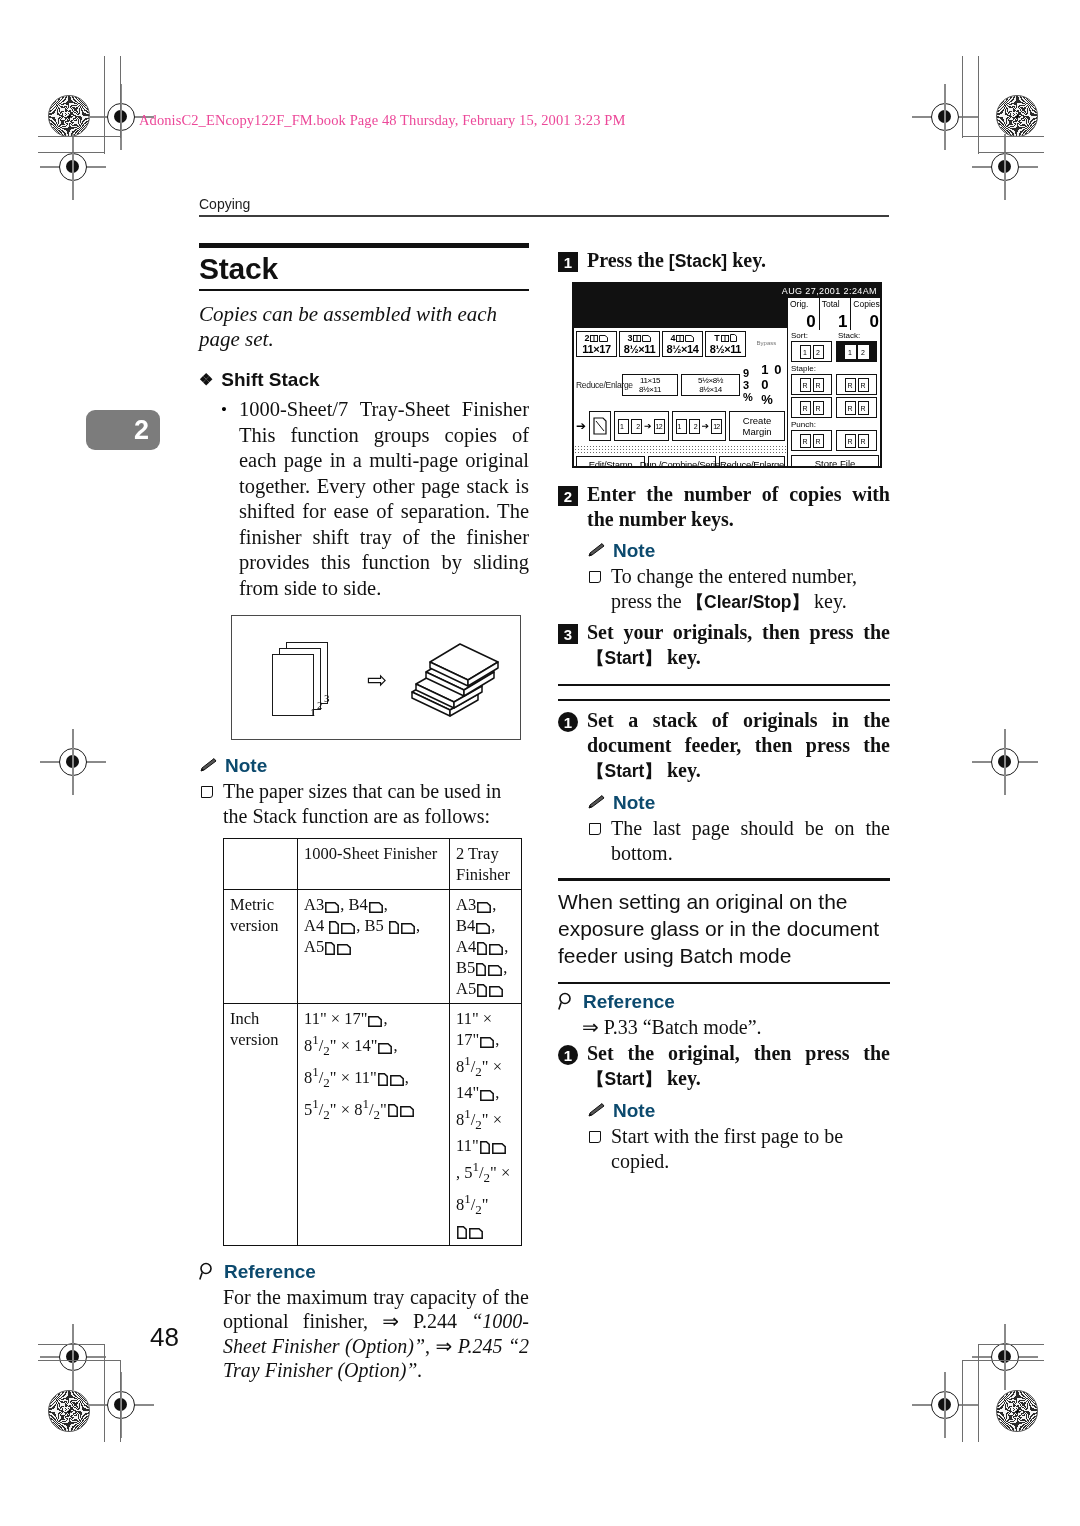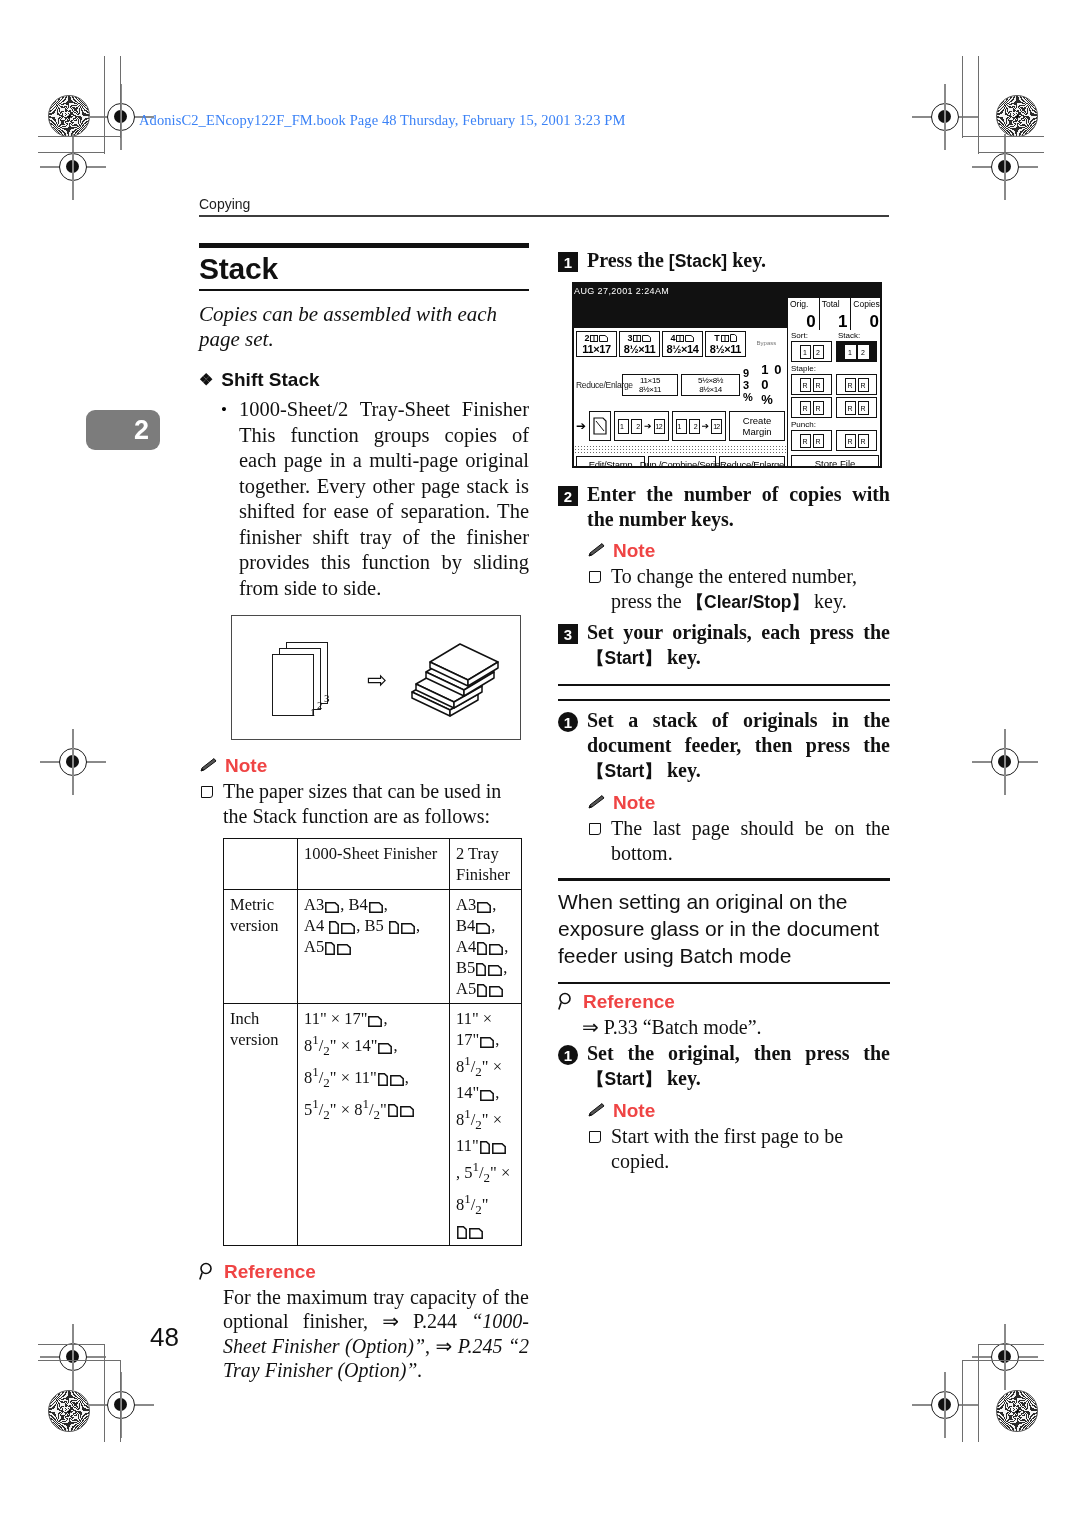--- a/index.html
+++ b/index.html
@@ -40,21 +40,21 @@
   }
 
   .trimline { position: absolute; background: #6e6e6e; }
   .trim-h { height: 1.4px; }
   .trim-v { width: 1.4px; }
 
   
   .filehdr {
     position: absolute; left: 139px; top: 112px;
     font-family: "Liberation Serif", serif;
-    font-size: 14.5px; color: #3b82f6; letter-spacing: .1px;
+    font-size: 14.5px; color: #ec4899; letter-spacing: .1px;
     white-space: nowrap;
   }
 
   
   .runhead {
     position: absolute; left: 199px; top: 196px; width: 690px;
   }
   .runhead .rh-text {
     font-family: "Liberation Sans", sans-serif;
     font-size: 14px; color: #1d1d1d; padding-bottom: 3px;
@@ -127,21 +127,21 @@
   .arrow-mid {
     position: absolute; left: 135px; top: 52px;
     font-size: 24px; color: #111; line-height: 1;
   }
   .stackfig { position: absolute; left: 172px; top: 16px; }
 
   
   .note-head, .ref-head {
     display: flex; align-items: center; gap: 6px;
     font-family: "Liberation Sans", sans-serif;
-    font-weight: bold; font-size: 19px; color: #ef4444;
+    font-weight: bold; font-size: 19px; color: #0c4a6e;
     margin-top: 15px; margin-bottom: 2px;
   }
   .pen-icon { width: 20px; height: 16px; display:block; }
   .mag-icon { width: 19px; height: 19px; display:block; }
 
   .note-item {
     display: flex; gap: 10px; margin-left: 2px;
   }
   .sq-bullet {
     flex: 0 0 auto; width: 12px; height: 12px;
@@ -210,21 +210,21 @@
   
   .lcd {
     width: 310px; height: 186px; margin: 8px 0 0 14px;
     border: 2px solid #111; background: #fff;
     position: relative; overflow: hidden;
     font-family: "Liberation Sans", sans-serif;
   }
   .lcd-top {
     height: 14px; background: #111; color: #fff;
     font-size: 9px; display: flex; align-items: center;
-    padding-right: 3px; letter-spacing: .4px;
+    justify-content: flex-end; padding-right: 3px; letter-spacing: .4px;
   }
   .lcd-main { display: flex; height: 170px; }
   .lcd-left { width: 213px; position: relative; }
   .lcd-right { width: 95px; border-left: 1.5px solid #111; }
 
   .lcd-msg { height: 30px; background: #111; }
 
   .tray-row { display: flex; gap: 2px; padding: 3px 2px; }
   .tray-btn {
     width: 44px; border: 1.4px solid #111; background: #fff;
@@ -386,21 +386,21 @@
   <div class="lead">Copies can be assembled with each page set.</div>
 
   <div class="diamond-head">
     <span class="dia">❖</span>
     <span>Shift Stack</span>
   </div>
 
   <div class="bullist">
     <div class="bullet-row">
       <span class="bullet-dot">•</span>
-      <span class="bullet-body">1000-Sheet/2 Tray-Sheet Finisher This function groups copies of each page in a multi-page original together. Every other page stack is shifted for ease of separation. The finisher shift tray of the finisher provides this function by sliding from side to side.</span>
+      <span class="bullet-body">1000-Sheet/7 Tray-Sheet Finisher This function groups copies of each page in a multi-page original together. Every other page stack is shifted for ease of separation. The finisher shift tray of the finisher provides this function by sliding from side to side.</span>
     </div>
   </div>
 
   <div class="illus">
     <div class="sheets">
       <div class="sheet s1"></div>
       <div class="sheet s2"></div>
       <div class="sheet s3"></div>
       <span class="snum" style="left:52px; top:50px;">3</span>
       <span class="snum" style="left:45px; top:57px;">2</span>
@@ -766,21 +766,21 @@
     </div>
     <div class="note-item">
       <span class="sq-bullet"></span>
       <span class="note-text"><span>To change the entered number, press the </span><span class="key">【Clear/Stop】</span><span> key.</span></span>
     </div>
   </div>
 
   <div class="step" style="margin-top:6px;">
     <div class="stepnum">3</div>
     <div class="steptext">
-      <span>Set your originals, each press the </span><span class="key">【Start】</span><span> key.</span>
+      <span>Set your originals, then press the </span><span class="key">【Start】</span><span> key.</span>
     </div>
   </div>
 
   <div class="subhead-rule"></div>
   <div class="subhead-rule"></div>
 
   <div class="step">
     <div class="stepnum round">1</div>
     <div class="steptext">
       <span>Set a stack of originals in the document feeder, then press the </span><span class="key">【Start】</span><span> key.</span>

